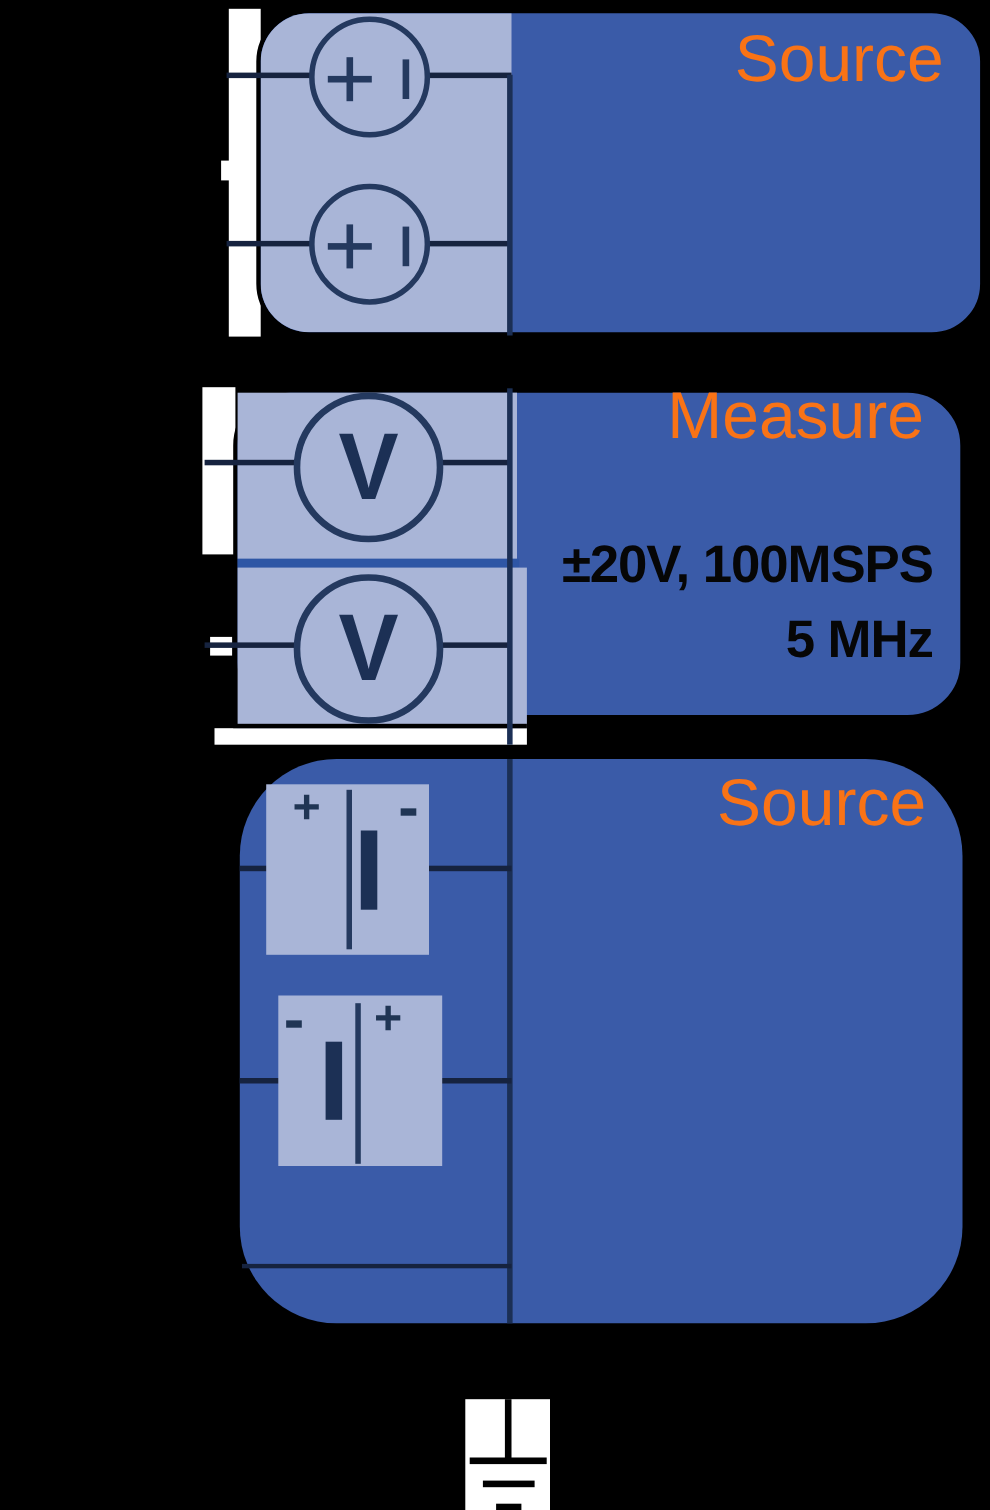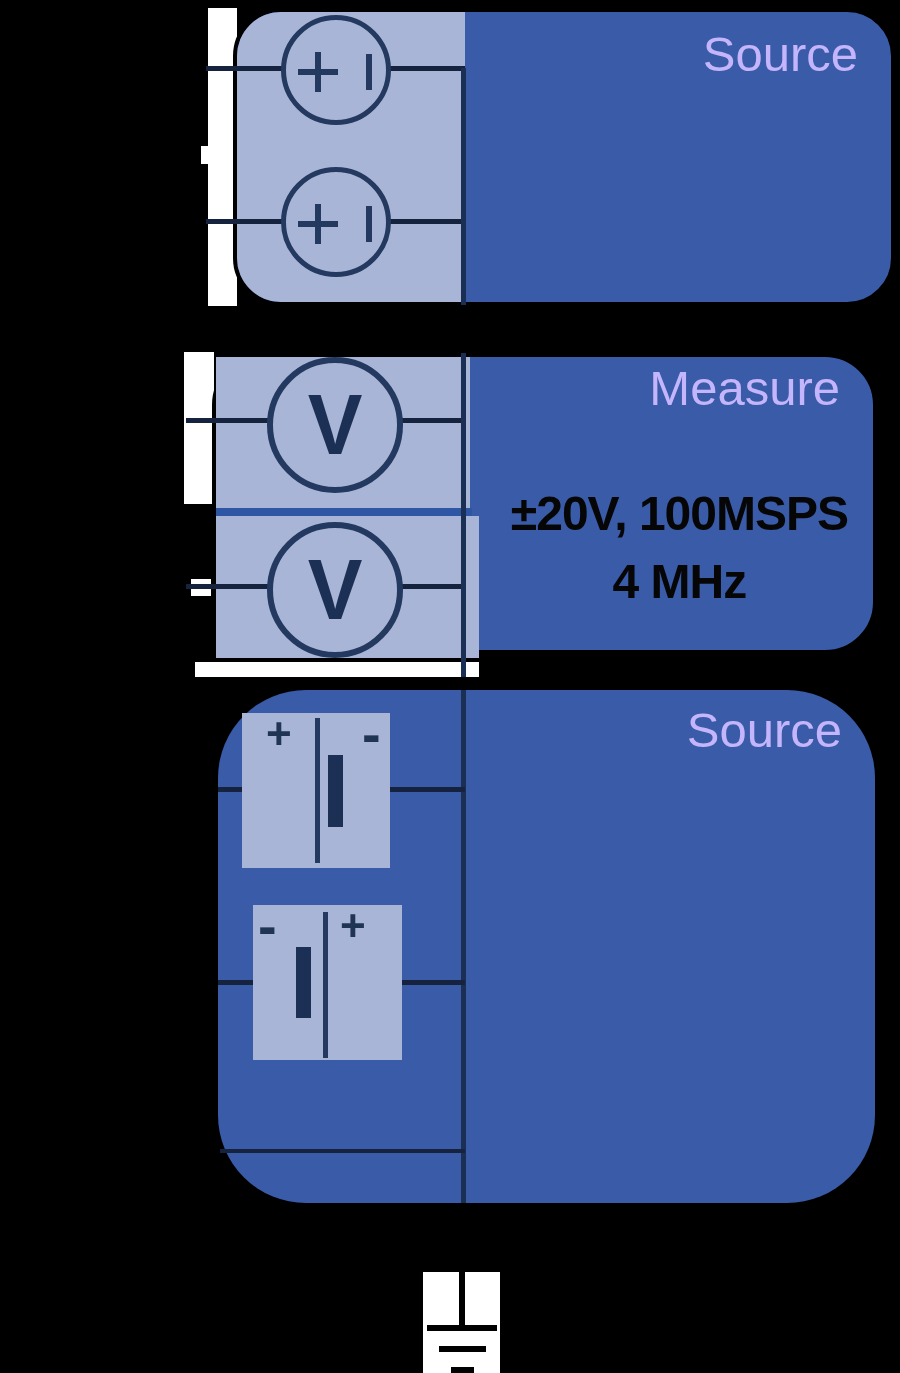--- a/index.html
+++ b/index.html
@@ -12,21 +12,21 @@
   .wire{position:absolute;background:#16233f;}
   .buswire{position:absolute;background:#1b2f55;}
   .stroke{position:absolute;background:#24395f;}
   .circ{position:absolute;box-sizing:border-box;border-radius:50%;
         background:#a9b5d7;border:5px solid #24395f;}
   .vcirc{position:absolute;box-sizing:border-box;border-radius:50%;
         background:#a9b5d7;border:6px solid #24395f;display:flex;
         align-items:center;justify-content:center;}
   .vletter{font-weight:bold;font-size:82px;color:#1c3055;line-height:1;
         transform:scaleY(1.05);}
-  .title{position:absolute;color:#c4b5fd;font-size:49px;line-height:60px;
+  .title{position:absolute;color:#f97316;font-size:60px;line-height:60px;
         letter-spacing:0px;white-space:nowrap;}
   .specs{position:absolute;color:#060606;font-size:48px;font-weight:bold;
         line-height:66px;text-align:right;letter-spacing:-1px;white-space:nowrap;}
   .amps{position:absolute;color:#060606;font-size:48px;font-weight:bold;
         letter-spacing:-1px;white-space:nowrap;}
   .sign{position:absolute;color:#203554;font-weight:bold;line-height:1;}
   .gnd{position:absolute;background:#000;}
 </style>
 </head>
 <body>
@@ -62,24 +62,24 @@
     <div class="stroke" style="left:29px;top:32px;width:6px;height:40px;"></div>
     <div class="stroke" style="left:80px;top:34px;width:6px;height:36px;"></div>
   </div>
 
   <div class="box" style="left:212px;top:353px;width:665px;height:301px;border:4px solid #000;border-radius:52px;"></div>
   <div class="panel" style="left:216px;top:357px;width:254px;height:151px;"></div>
   <div class="abs" style="left:216px;top:508px;width:256px;height:8px;background:#2e56a5;"></div>
   <div class="panel" style="left:216px;top:516px;width:263px;height:146px;"></div>
   <div class="abs" style="left:212px;top:658px;width:267px;height:4px;background:#000;"></div>
 
-  <div class="title" style="top:358px;right:60px;">Measure</div>
-  <div class="specs" style="top:480px;right:52px;line-height:68px;text-align:center;">
+  <div class="title" style="top:348px;right:60px;">Measure</div>
+  <div class="specs" style="top:480px;right:52px;line-height:68px;">
     <div>±20V, 100MSPS</div>
-    <div>4 MHz</div>
+    <div>5 MHz</div>
   </div>
 
   <div class="wire" style="left:186px;top:418px;width:82px;height:5px;"></div>
   <div class="wire" style="left:402px;top:418px;width:63px;height:5px;"></div>
   <div class="wire" style="left:186px;top:584px;width:82px;height:5px;"></div>
   <div class="wire" style="left:402px;top:584px;width:63px;height:5px;"></div>
   <div class="buswire" style="left:461px;top:353px;width:5px;height:324px;"></div>
 
   <div class="vcirc" style="left:267px;top:357px;width:136px;height:136px;">
     <span class="vletter">V</span>

